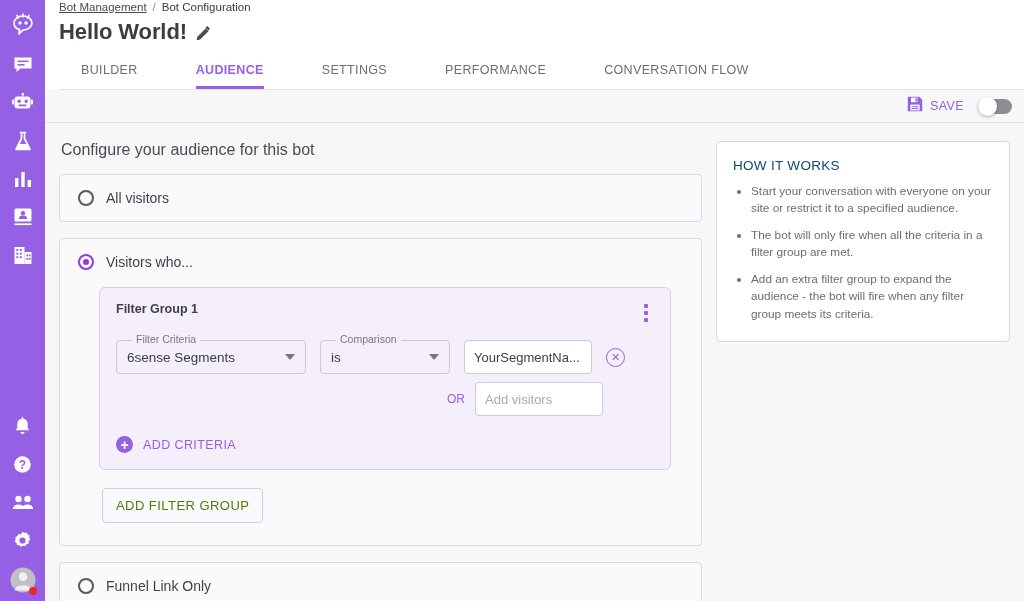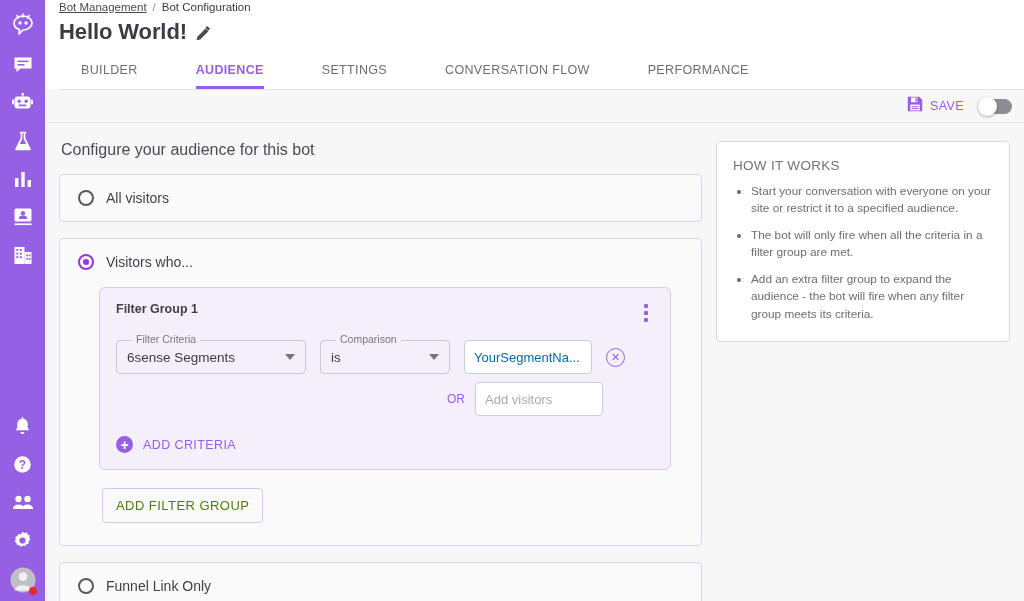--- a/index.html
+++ b/index.html
@@ -134,21 +134,21 @@
   .field-value { font-size: 13.5px; color: #3b3b44; flex: 1; white-space: nowrap; overflow: hidden; }
   .caret { width: 0; height: 0; border-left: 5px solid transparent;
            border-right: 5px solid transparent; border-top: 6px solid #77777e; margin-left: 6px; }
   .f-criteria { width: 190px; }
   .f-comparison { width: 130px; }
 
   .text-field {
     width: 128px; height: 34px; background: #ffffff;
     border: 1px solid #ccccd3; border-radius: 4px;
     display: flex; align-items: center; padding: 0 9px;
-    font-size: 13px; color: #0369a1; cursor: text;
+    font-size: 13px; color: #404040; cursor: text;
     white-space: nowrap; overflow: hidden;
   }
   .text-field.placeholder { color: #a9a9b2; }
 
   .del-btn {
     width: 19px; height: 19px; border-radius: 50%;
     border: 1.5px solid #9560e4; color: #9560e4;
     display: flex; align-items: center; justify-content: center;
     font-size: 11px; line-height: 1; cursor: pointer; margin-top: 8px;
   }
@@ -171,21 +171,21 @@
     border: 1px solid #d6c6f0; border-radius: 4px;
     padding: 9px 13px; background: #fafafb; cursor: pointer;
   }
   .add-group-label { font-size: 13px; color: #4d7c0f; letter-spacing: 0.45px; }
 
   
   .howcard {
     background: #ffffff; border: 1px solid #ded3f2; border-radius: 4px;
     padding: 16px 16px 18px 16px;
   }
-  .how-title { font-size: 13.5px; color: #737373; letter-spacing: 0.3px; margin-bottom: 10px; }
+  .how-title { font-size: 13.5px; color: #0c4a6e; letter-spacing: 0.3px; margin-bottom: 10px; }
   .how-list { margin: 0; padding-left: 18px; }
   .how-list li { font-size: 11.8px; color: #6c6c74; line-height: 1.48; margin-bottom: 9px; }
   .how-list li:last-child { margin-bottom: 0; }
 </style>
 </head>
 <body>
 
 <div class="app">
 
   <div class="sidebar">
@@ -318,22 +318,22 @@
             <path d="M11.2 0.9 l2.9 2.9 l-1.8 1.8 l-2.9 -2.9 z" fill="#4b4b55"></path>
             <path d="M9.6 3.4 l2.9 2.9 l-8.3 8.3 l-3.6 0.7 l0.7 -3.6 z" fill="#4b4b55"></path>
           </svg>
         </span>
       </div>
 
       <div class="tabs">
         <div class="tab">BUILDER</div>
         <div class="tab active">AUDIENCE</div>
         <div class="tab">SETTINGS</div>
+        <div class="tab">PERFORMANCE</div>
         <div class="tab">CONVERSATION FLOW</div>
-        <div class="tab">PERFORMANCE</div>
       </div>
     </div>
 
     <div class="actionbar">
       <div class="save-btn">
         <span>
           <svg width="16" height="16" viewBox="0 0 16 16">
             <path d="M0.8 0.8 h11.4 l3 3 v11.4 h-14.4 z" fill="#9560e4"></path>
             <rect x="4" y="1.6" width="6.4" height="4.6" fill="#fff"></rect>
             <rect x="8.4" y="2.4" width="1.5" height="3" fill="#9560e4"></rect>

